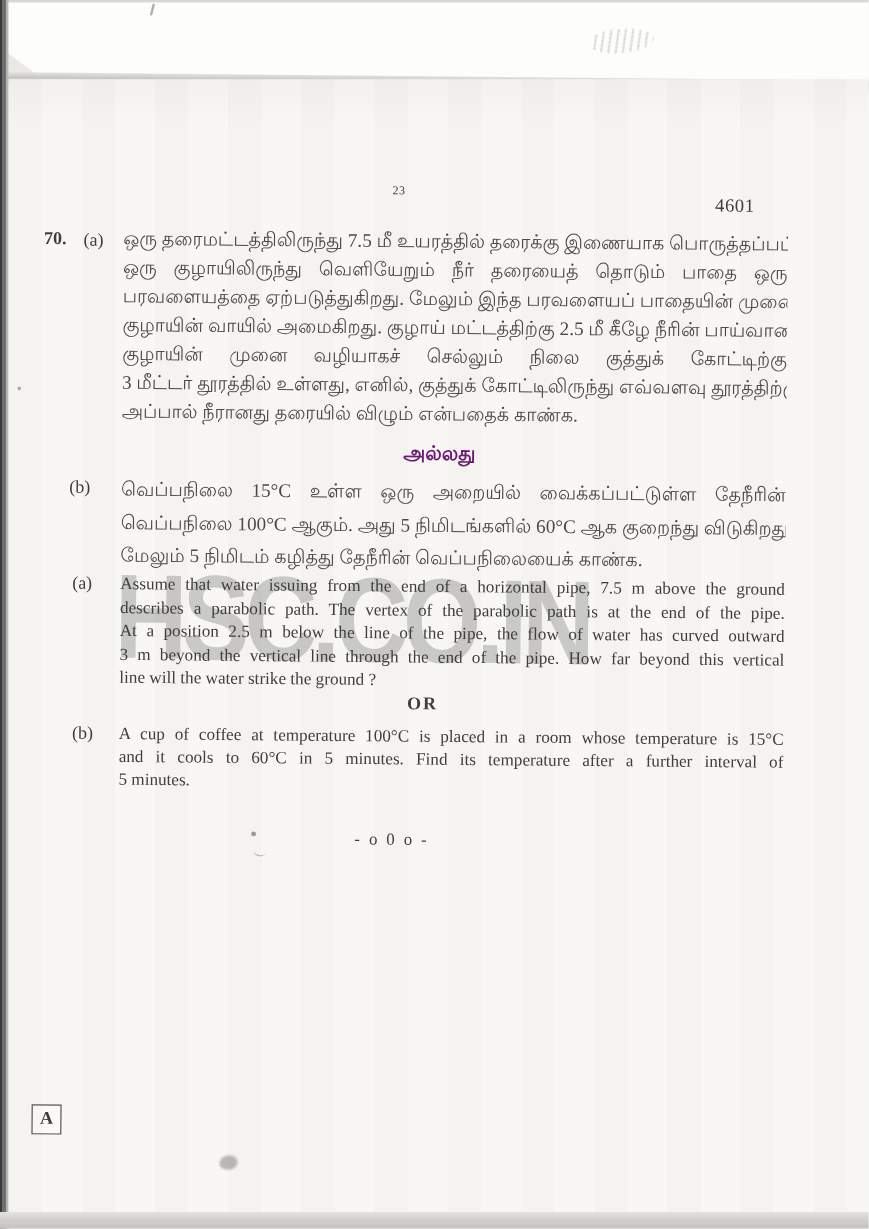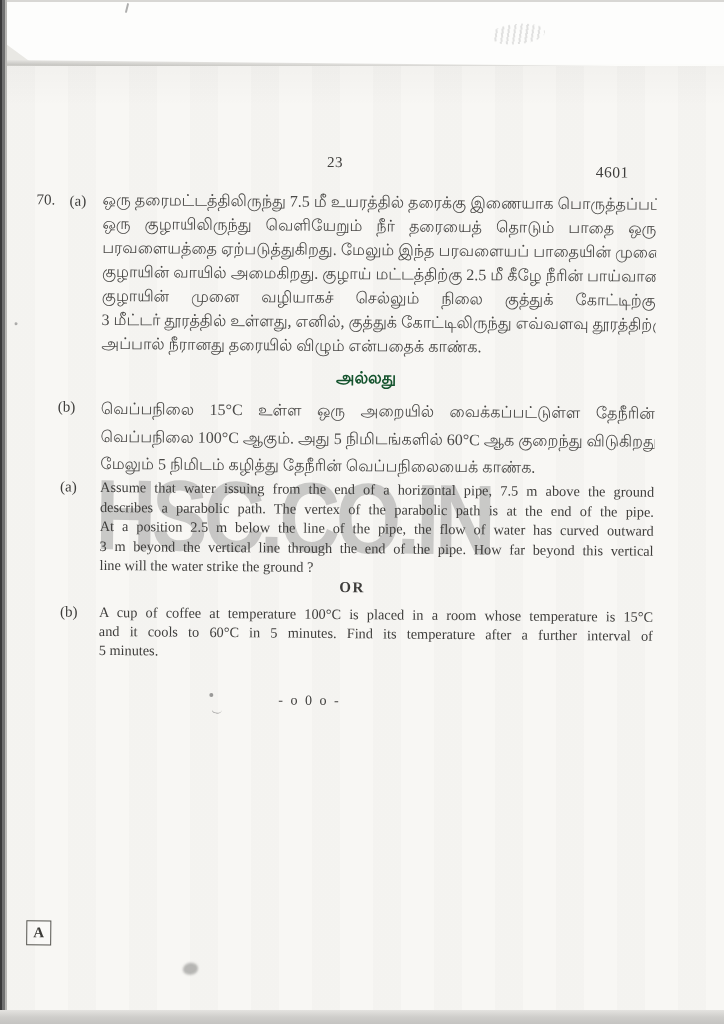--- a/index.html
+++ b/index.html
@@ -44,42 +44,42 @@
   
   .watermark{position:absolute;left:96px;top:464px;width:560px;z-index:1;
              font-family:"Liberation Sans", sans-serif;font-weight:900;font-size:100px;
              letter-spacing:-5px;color:rgba(146,146,146,.46);white-space:nowrap;
              transform:scaleX(.84) rotate(0.7deg);transform-origin:0 0;line-height:1;}
 
   
   .content{position:absolute;left:0;top:0;width:724px;height:1024px;z-index:2;
            color:#3f3e3c;transform:rotate(0.5deg);transform-origin:110px 160px;}
   .abs{position:absolute;}
-  .pageno{left:327px;top:152px;font-size:15px;letter-spacing:.5px;}
+  .pageno{left:327px;top:152px;font-size:10px;letter-spacing:.5px;}
   .papercode{left:596px;top:159px;font-size:15.5px;letter-spacing:.5px;}
-  .qnum{left:37px;top:192px;font-size:15px;font-weight:400;}
+  .qnum{left:37px;top:192px;font-size:15px;font-weight:700;}
   .lbl{font-size:15px;}
   .lbl-ta-a{left:70px;top:193px;}
   .lbl-ta-b{left:60px;top:399px;}
   .lbl-en-a{left:63px;top:479px;}
   .lbl-en-b{left:64px;top:604px;}
 
   .para{left:103px;width:554px;}
   .para .line{text-align:justify;text-align-last:justify;overflow:hidden;white-space:nowrap;}
   .para .line.last{text-align-last:left;}
   .ta{font-size:16px;color:#4b4a48;}
   .p-ta-a{top:188px;} .p-ta-a .line{height:24px;line-height:24px;}
   .p-ta-b{top:395px;} .p-ta-b .line{height:27.5px;line-height:27.5px;}
   .en{font-size:14.3px;}
   .p-en-a{top:478px;} .p-en-a .line{height:19.6px;line-height:19.6px;}
   .p-en-b{top:603px;} .p-en-b .line{height:19.2px;line-height:19.2px;}
 
-  .or-ta{left:338px;top:366px;font-size:16.5px;font-weight:700;color:#14532d;}
+  .or-ta{left:338px;top:366px;font-size:16.5px;font-weight:700;color:#701a75;}
   .or-en{left:343px;top:577px;font-size:15px;font-weight:700;letter-spacing:1.5px;}
-  .endmark{left:283px;top:691px;font-size:14px;letter-spacing:2px;}
+  .endmark{left:300px;top:691px;font-size:14px;letter-spacing:2px;}
 
   .a-box{left:33px;top:921px;width:23px;height:23px;border:1.5px solid #55544f;
          display:flex;align-items:center;justify-content:center;
          font-size:15px;font-weight:600;color:#3c3b38;background:rgba(255,255,255,.3);}
 </style>
 </head>
 <body>
 
 <div class="scan">
 

